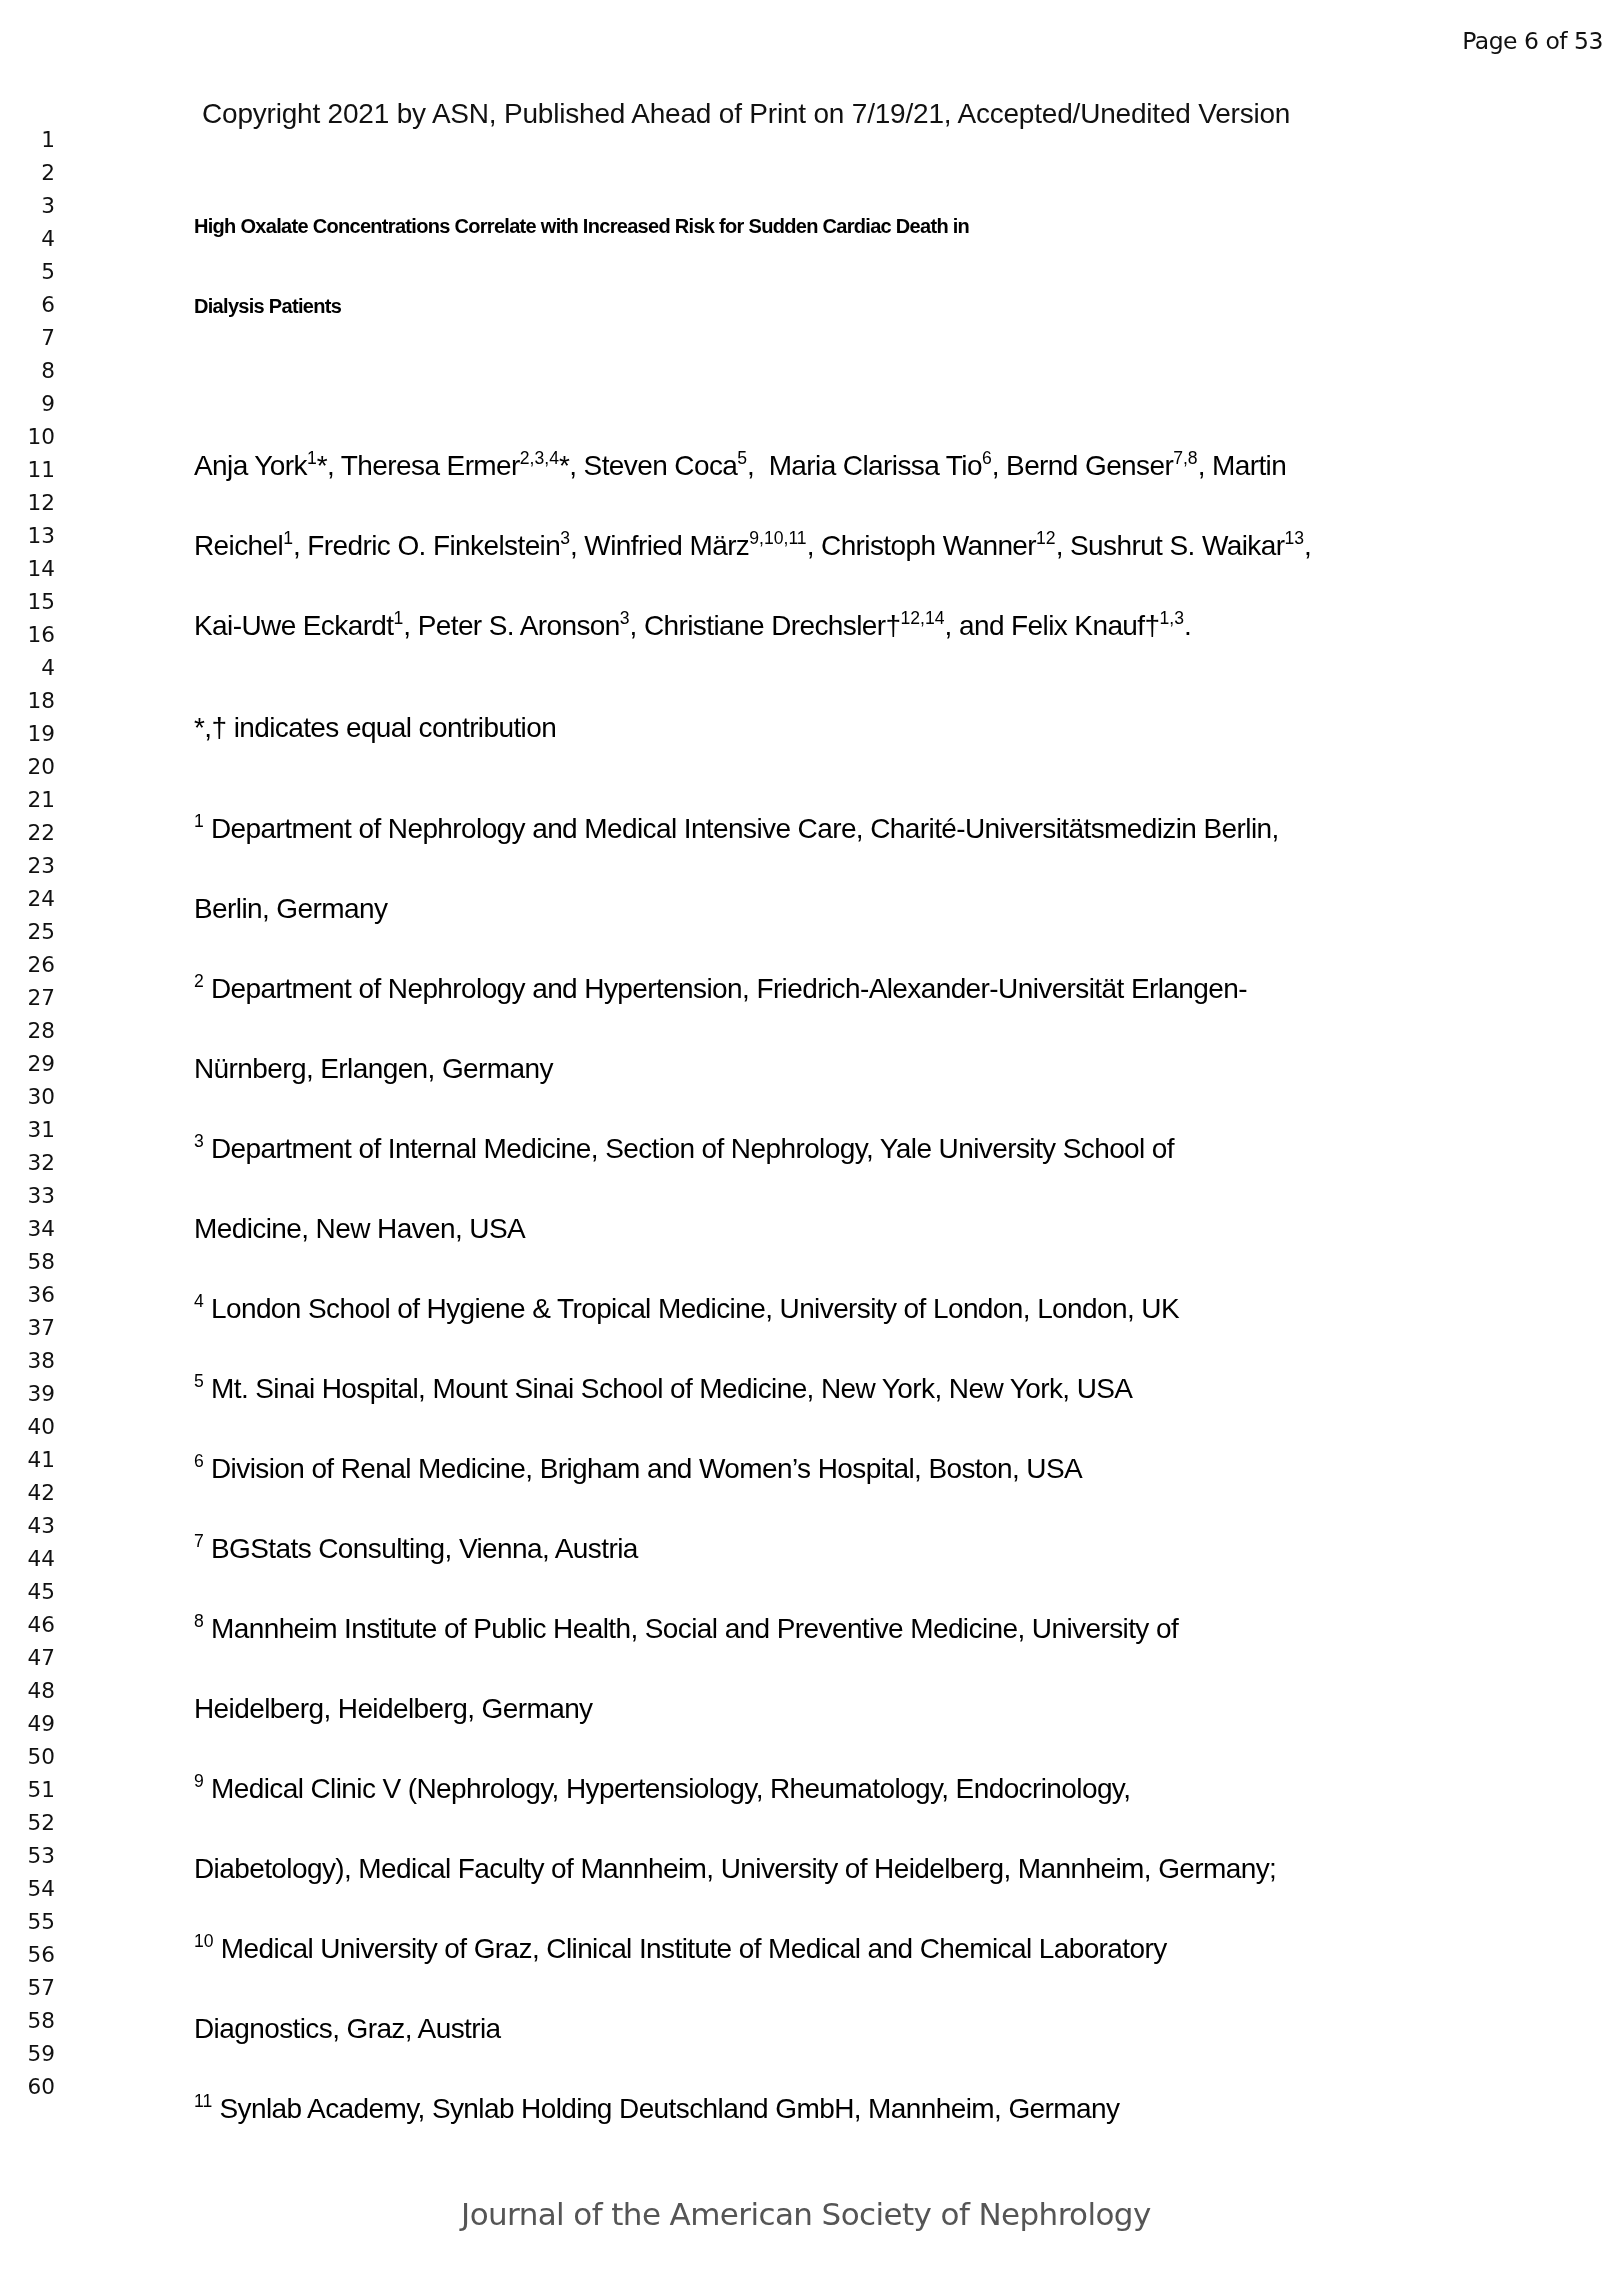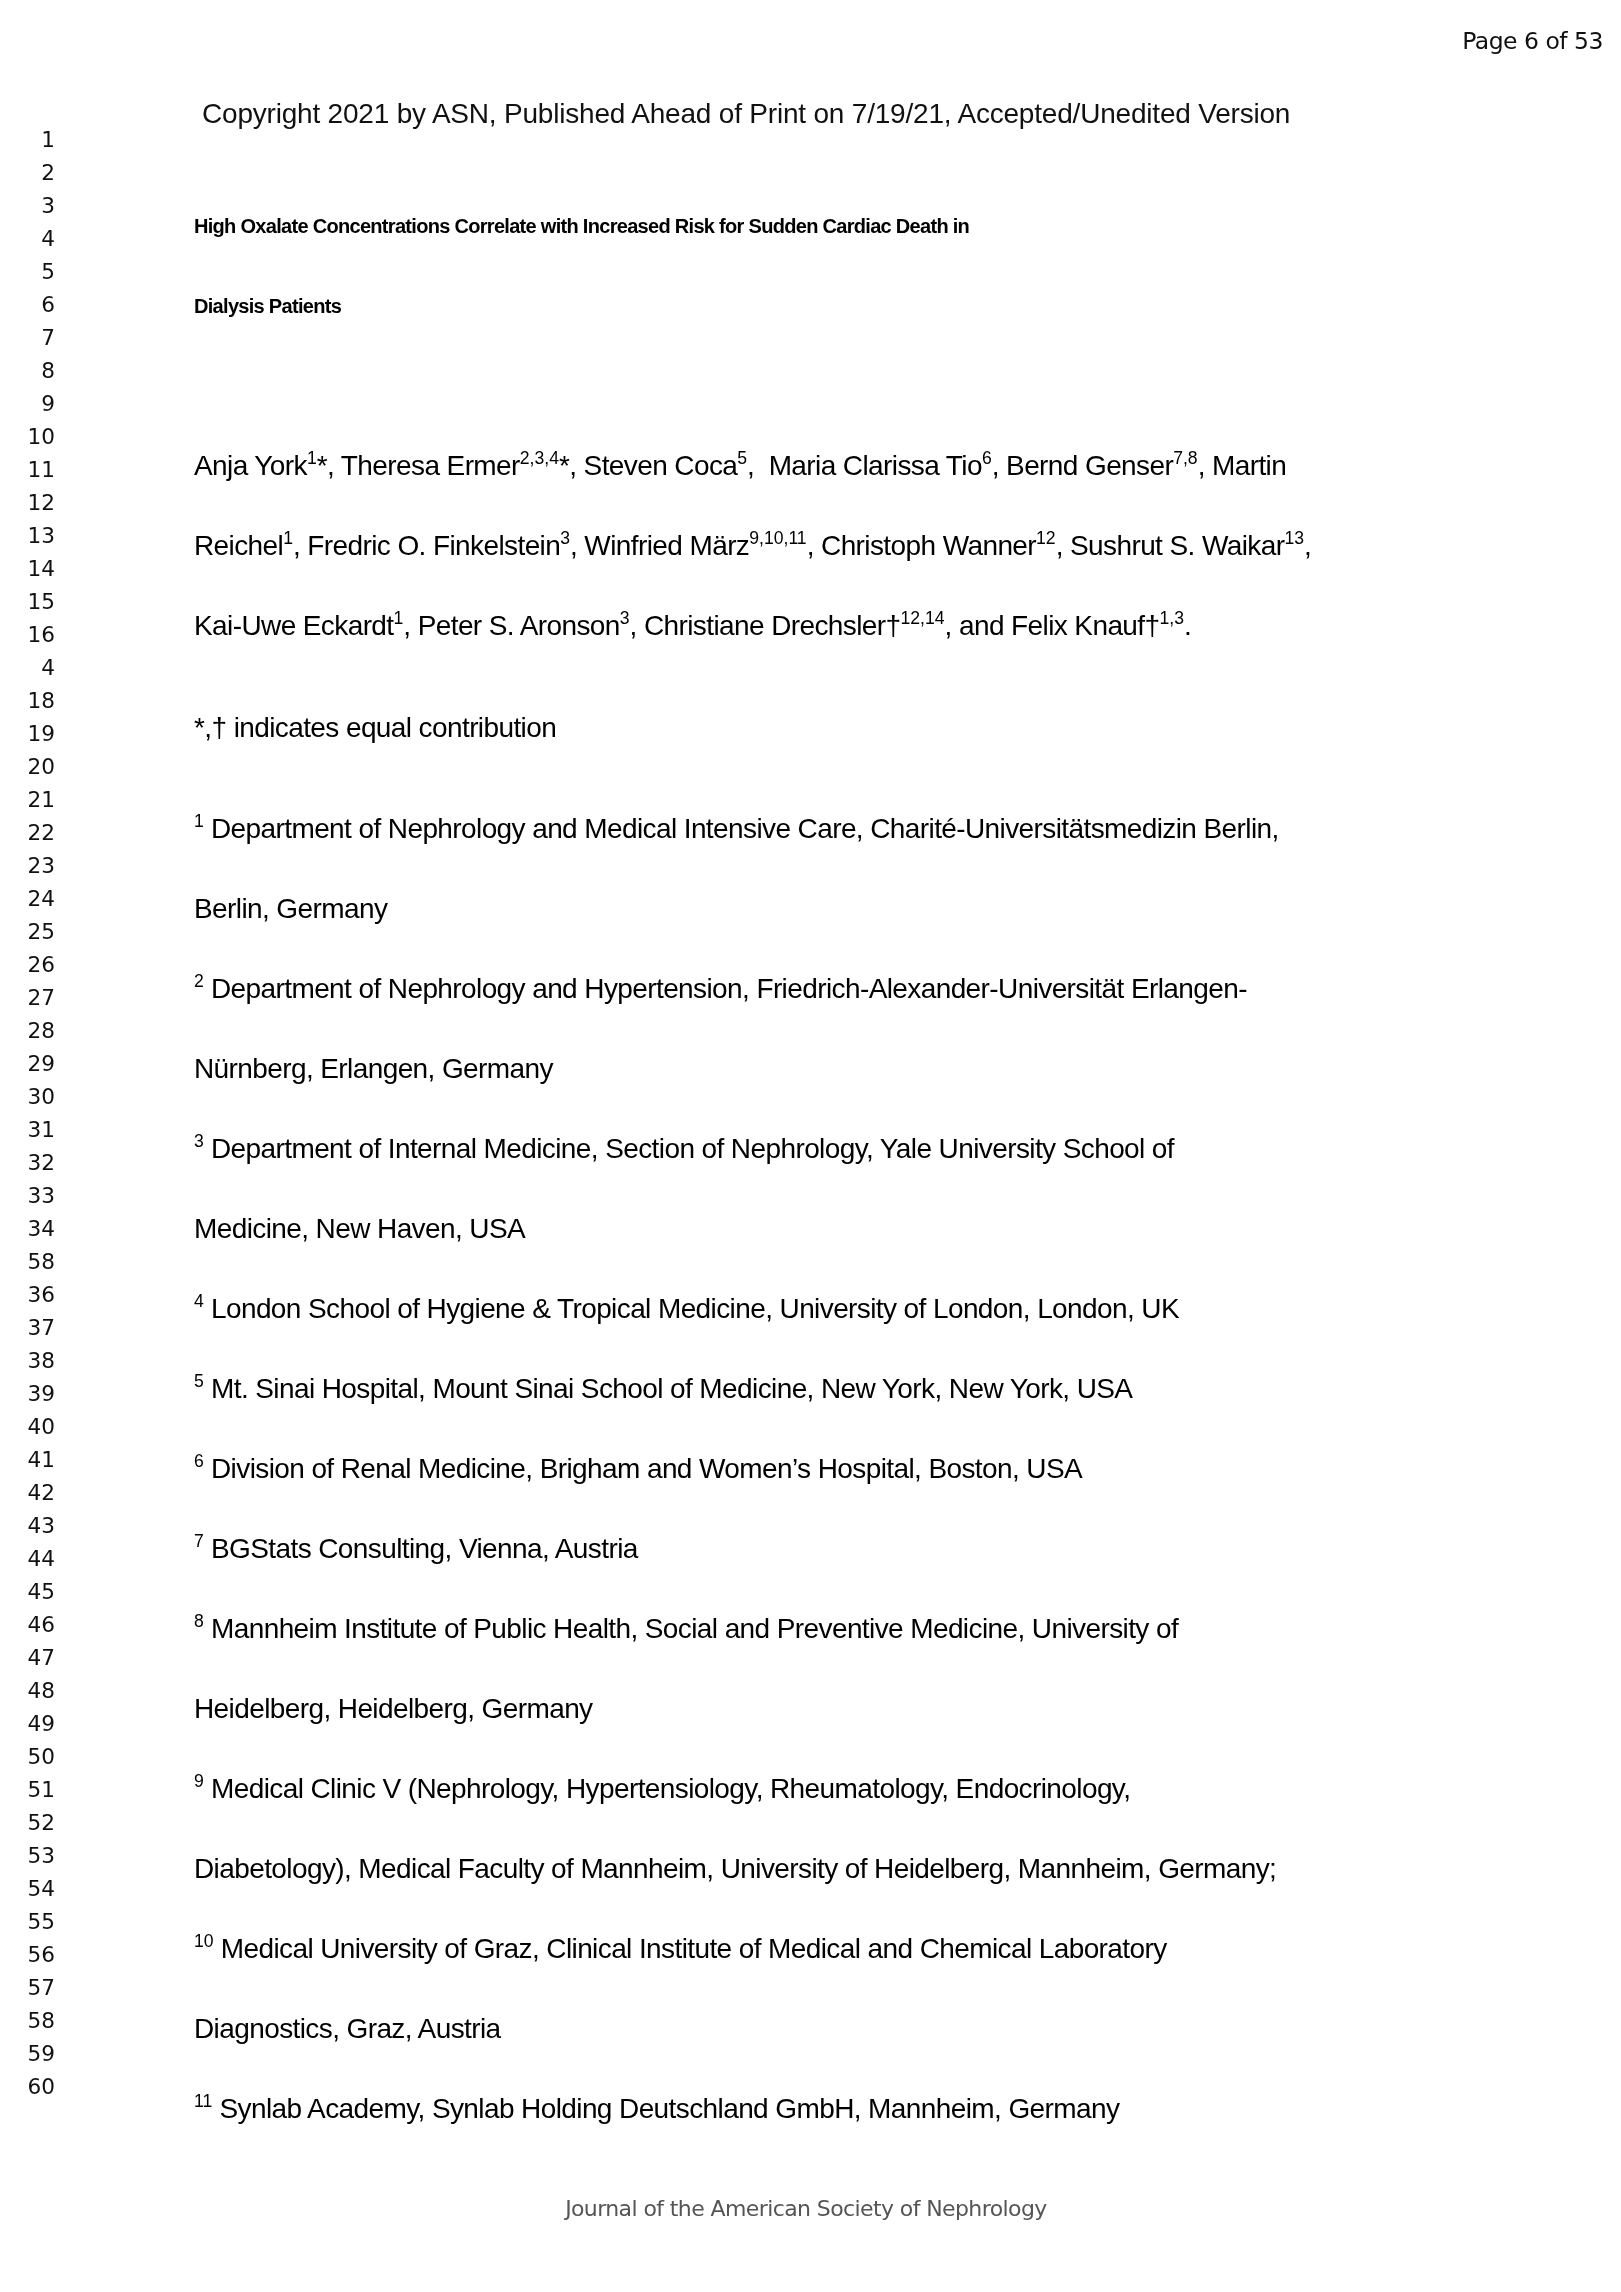--- a/index.html
+++ b/index.html
@@ -76,21 +76,21 @@
       line-height: 0;
       letter-spacing: 0;
     }
     .footer {
       position: absolute;
       top: 2196px;
       left: 0;
       width: 1602px;
       text-align: center;
       font-family: "DejaVu Sans", sans-serif;
-      font-size: 22px;
+      font-size: 31px;
       letter-spacing: -0.6px;
       color: #555555;
       padding-left: 9.8px;
       box-sizing: border-box;
     }
   </style>
 </head>
 <body>
 
 <div class="page-number">Page 6 of 53</div>

